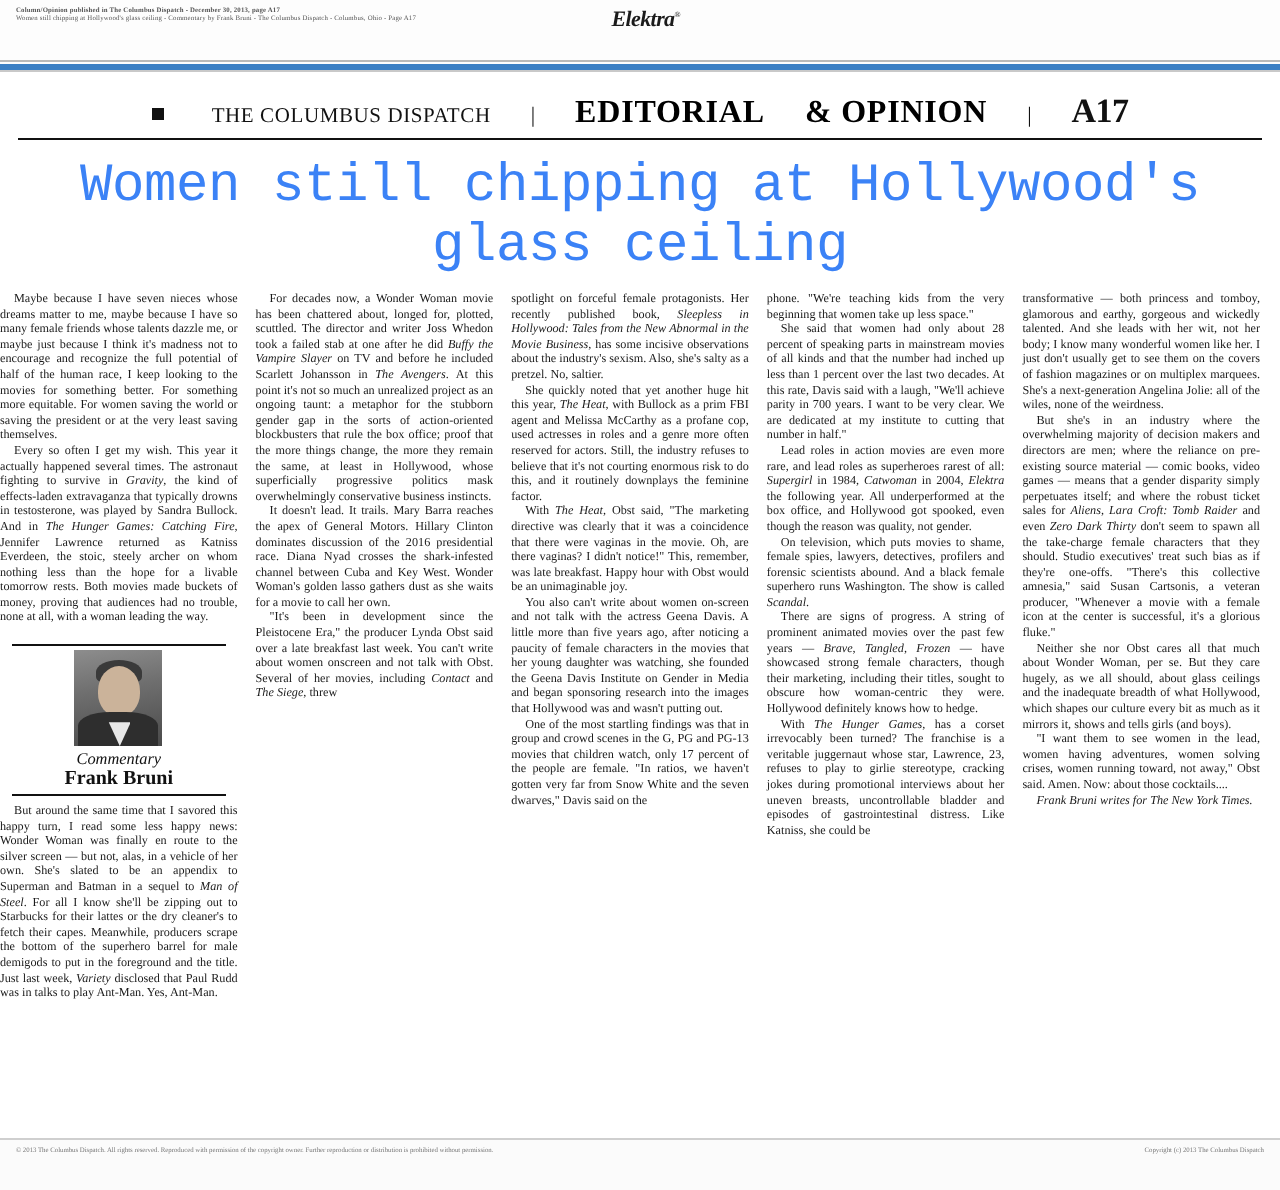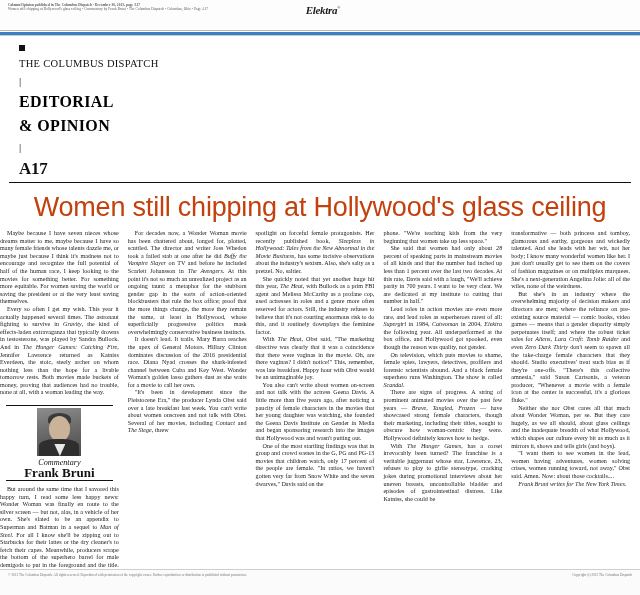--- a/index.html
+++ b/index.html
@@ -62,25 +62,24 @@
     bottom: 0;
     height: 3px;
     background: #3b7fc4;
   }
 
   
   .masthead {
     display: flex;
     align-items: baseline;
     justify-content: center;
-    gap: 6px;
+    gap: 20px;
     padding: 10px 10px 3px 10px;
     border-bottom: 1.5px solid #111;
     margin: 0 9px;
-    flex-direction: column;
   }
   .masthead .sq {
     display: inline-block;
     width: 6px; height: 6px;
     background: #111;
     margin-right: 4px;
     position: relative;
     top: -1px;
   }
   .masthead .paper {
@@ -110,23 +109,23 @@
     color: #111;
     letter-spacing: -0.3px;
   }
 
   
   .headline {
     text-align: center;
     font-size: 27px;
     line-height: 30px;
     font-weight: normal;
-    color: #c2410c;
+    color: #3b82f6;
     margin: 9px 12px 8px 12px;
-    font-family: Liberation Sans, sans-serif;
+    font-family: Liberation Mono, monospace;
     letter-spacing: -0.2px;
   }
 
   
   .body {
     padding: 0 10px 0 0;
     display: flex;
     gap: 9px;
     height: 462px;
     box-sizing: border-box;
@@ -196,21 +195,21 @@
     background: #e8e8e8;
     clip-path: polygon(50% 100%, 0 0, 100% 0);
   }
   .byline-block .commentary {
     font-size: 8.2px;
     font-style: italic;
     color: #111;
     line-height: 9px;
   }
   .byline-block .author {
-    font-size: 13px;
+    font-size: 10px;
     font-weight: bold;
     color: #111;
     line-height: 11px;
   }
   .byline-block .rule-top,
   .byline-block .rule-bot {
     height: 1px;
     background: #111;
     margin: 2px 6px;
   }

